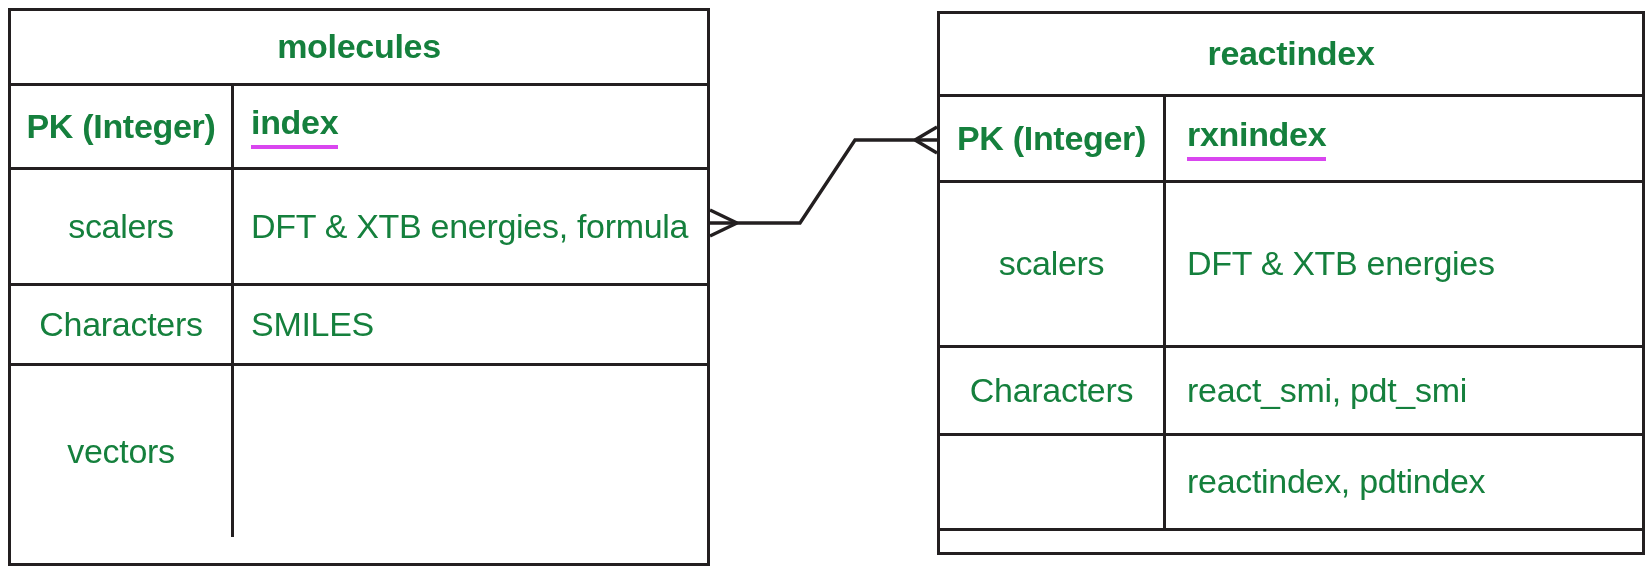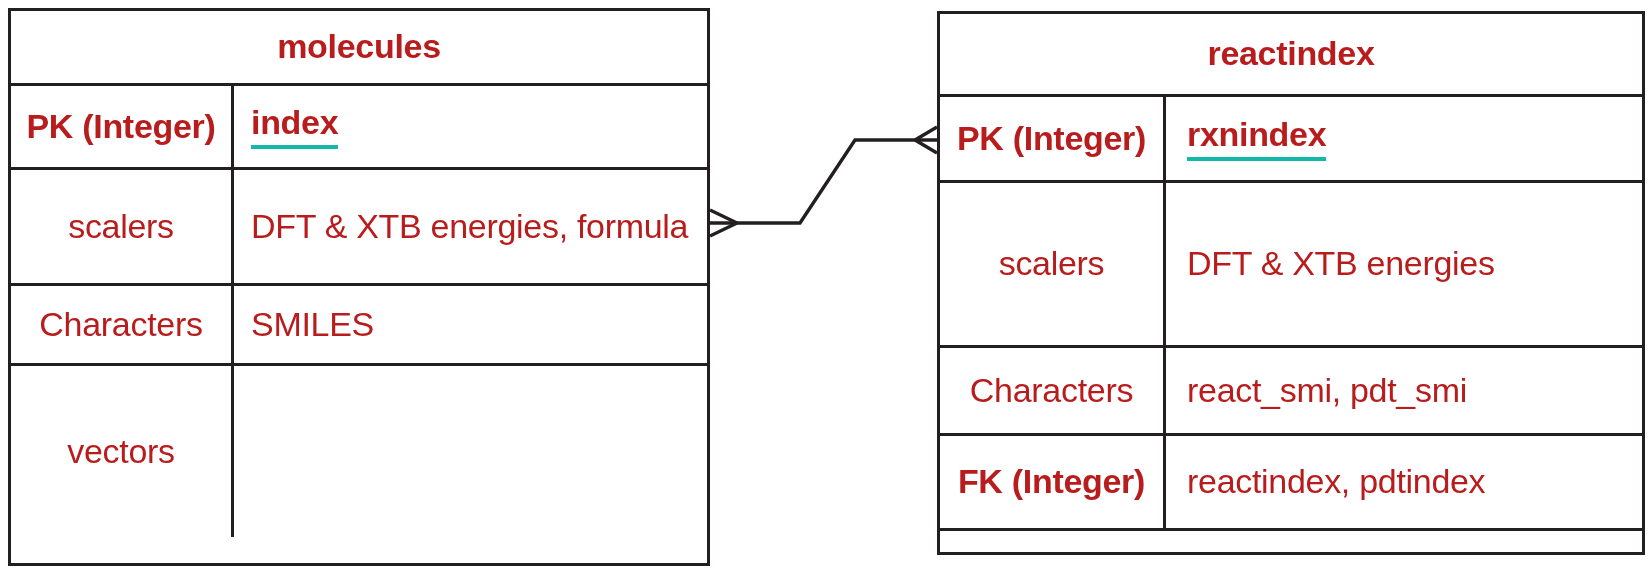--- a/index.html
+++ b/index.html
@@ -2,21 +2,21 @@
 <html><head>
 <meta charset="utf-8">
 <style>
   html, body { margin: 0; padding: 0; background: #ffffff; }
   .canvas {
     position: relative;
     width: 1650px;
     height: 580px;
     background: #ffffff;
     font-family: "Liberation Sans", sans-serif;
-    color: #b91c1c;
+    color: #15803d;
     overflow: hidden;
   }
   .entity {
     position: absolute;
     border: 3px solid #231f20;
     box-sizing: border-box;
     background: #ffffff;
   }
   .entity.molecules { left: 8px;   top: 8px;  width: 702px; height: 558px; }
   .entity.reactions { left: 937px; top: 11px; width: 708px; height: 544px; }
@@ -27,21 +27,21 @@
     align-items: center;
     font-size: 34px;
     letter-spacing: -0.3px;
     line-height: 1.1;
     white-space: nowrap;
   }
   .title-cell { justify-content: center; font-weight: 700; }
   .key  { justify-content: center; text-align: center; }
   .val  { justify-content: flex-start; }
   .bold { font-weight: 700; }
-  .pk-underline { border-bottom: 4px solid #14b8a6; padding-bottom: 3px; }
+  .pk-underline { border-bottom: 4px solid #d946ef; padding-bottom: 3px; }
 
   .hline { position: absolute; left: 0; right: 0; height: 3px; background: #231f20; }
   .vline { position: absolute; width: 3px; background: #231f20; }
 
   
   .molecules .t-title { left: 0; top: 0; width: 696px; height: 72px; }
   .molecules .d0 { top: 72px; }
   .molecules .d1 { top: 156px; }
   .molecules .d2 { top: 272px; }
   .molecules .d3 { top: 352px; }
@@ -110,21 +110,20 @@
     <div class="cell val bold v r1">
       <span class="pk-underline">rxnindex</span>
     </div>
 
     <div class="cell key k r2">scalers</div>
     <div class="cell val v r2">DFT &amp; XTB energies</div>
 
     <div class="cell key k r3">Characters</div>
     <div class="cell val v r3">react_smi, pdt_smi</div>
 
-    <div class="cell key bold k r4">FK (Integer)</div>
     <div class="cell val v r4">reactindex, pdtindex</div>
   </div>
 
   <svg class="connector-svg" viewBox="0 0 1650 580" xmlns="http://www.w3.org/2000/svg">
     <g stroke="#231f20" stroke-width="3.4" fill="none" stroke-linecap="butt">
       <path d="M 710 223 H 800 L 855 140 H 937"></path>
       <g>
         <path d="M 737 223 L 710 210"></path>
         <path d="M 737 223 L 710 236"></path>
       </g>

